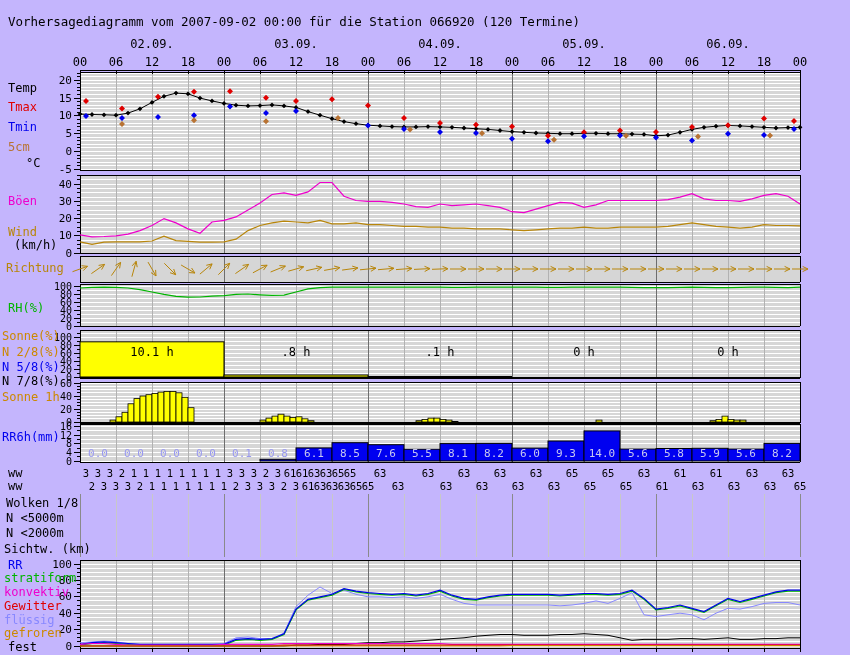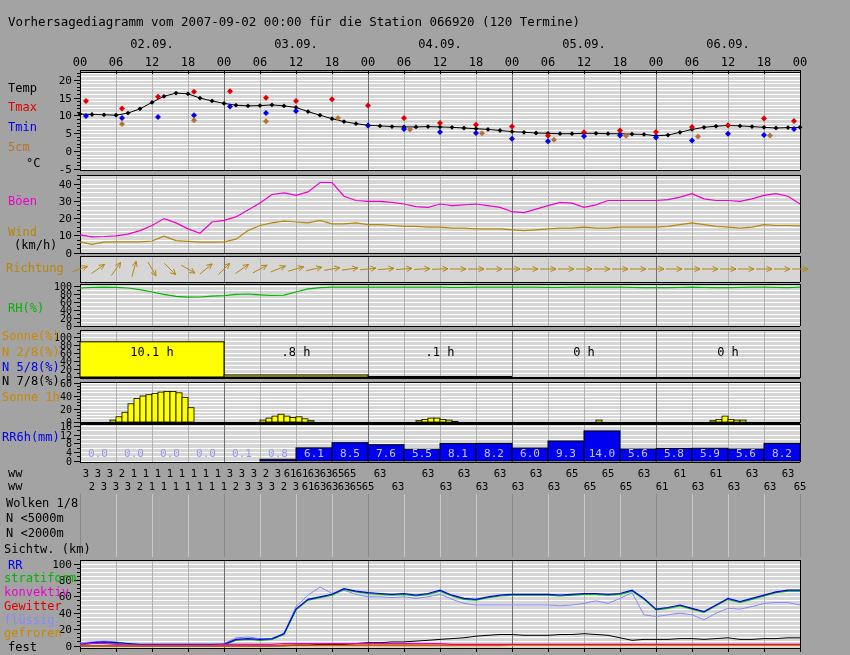--- a/index.html
+++ b/index.html
@@ -1,16 +1,16 @@
 <!DOCTYPE html>
 <html><head>
 <meta charset="utf-8">
 <style>
   html,body{margin:0;padding:0;background:#ffffff;}
-  .screen{position:relative;width:850px;height:655px;background:#a3a3a3;overflow:hidden;
+  .screen{position:relative;width:850px;height:655px;background:#c4b5fd;overflow:hidden;
           font-family:"DejaVu Sans Mono",monospace;}
   .title{position:absolute;left:8px;top:14px;font-size:12.5px;color:#000;white-space:pre;}
   svg{position:absolute;left:0;top:0;display:block;}
   text{font-family:"DejaVu Sans Mono",monospace;}
 </style>
 </head>
 <body>
 
 <div class="screen">
   <div class="title">Vorhersagediagramm vom 2007-09-02 00:00 für die Station 066920 (120 Termine)</div>

